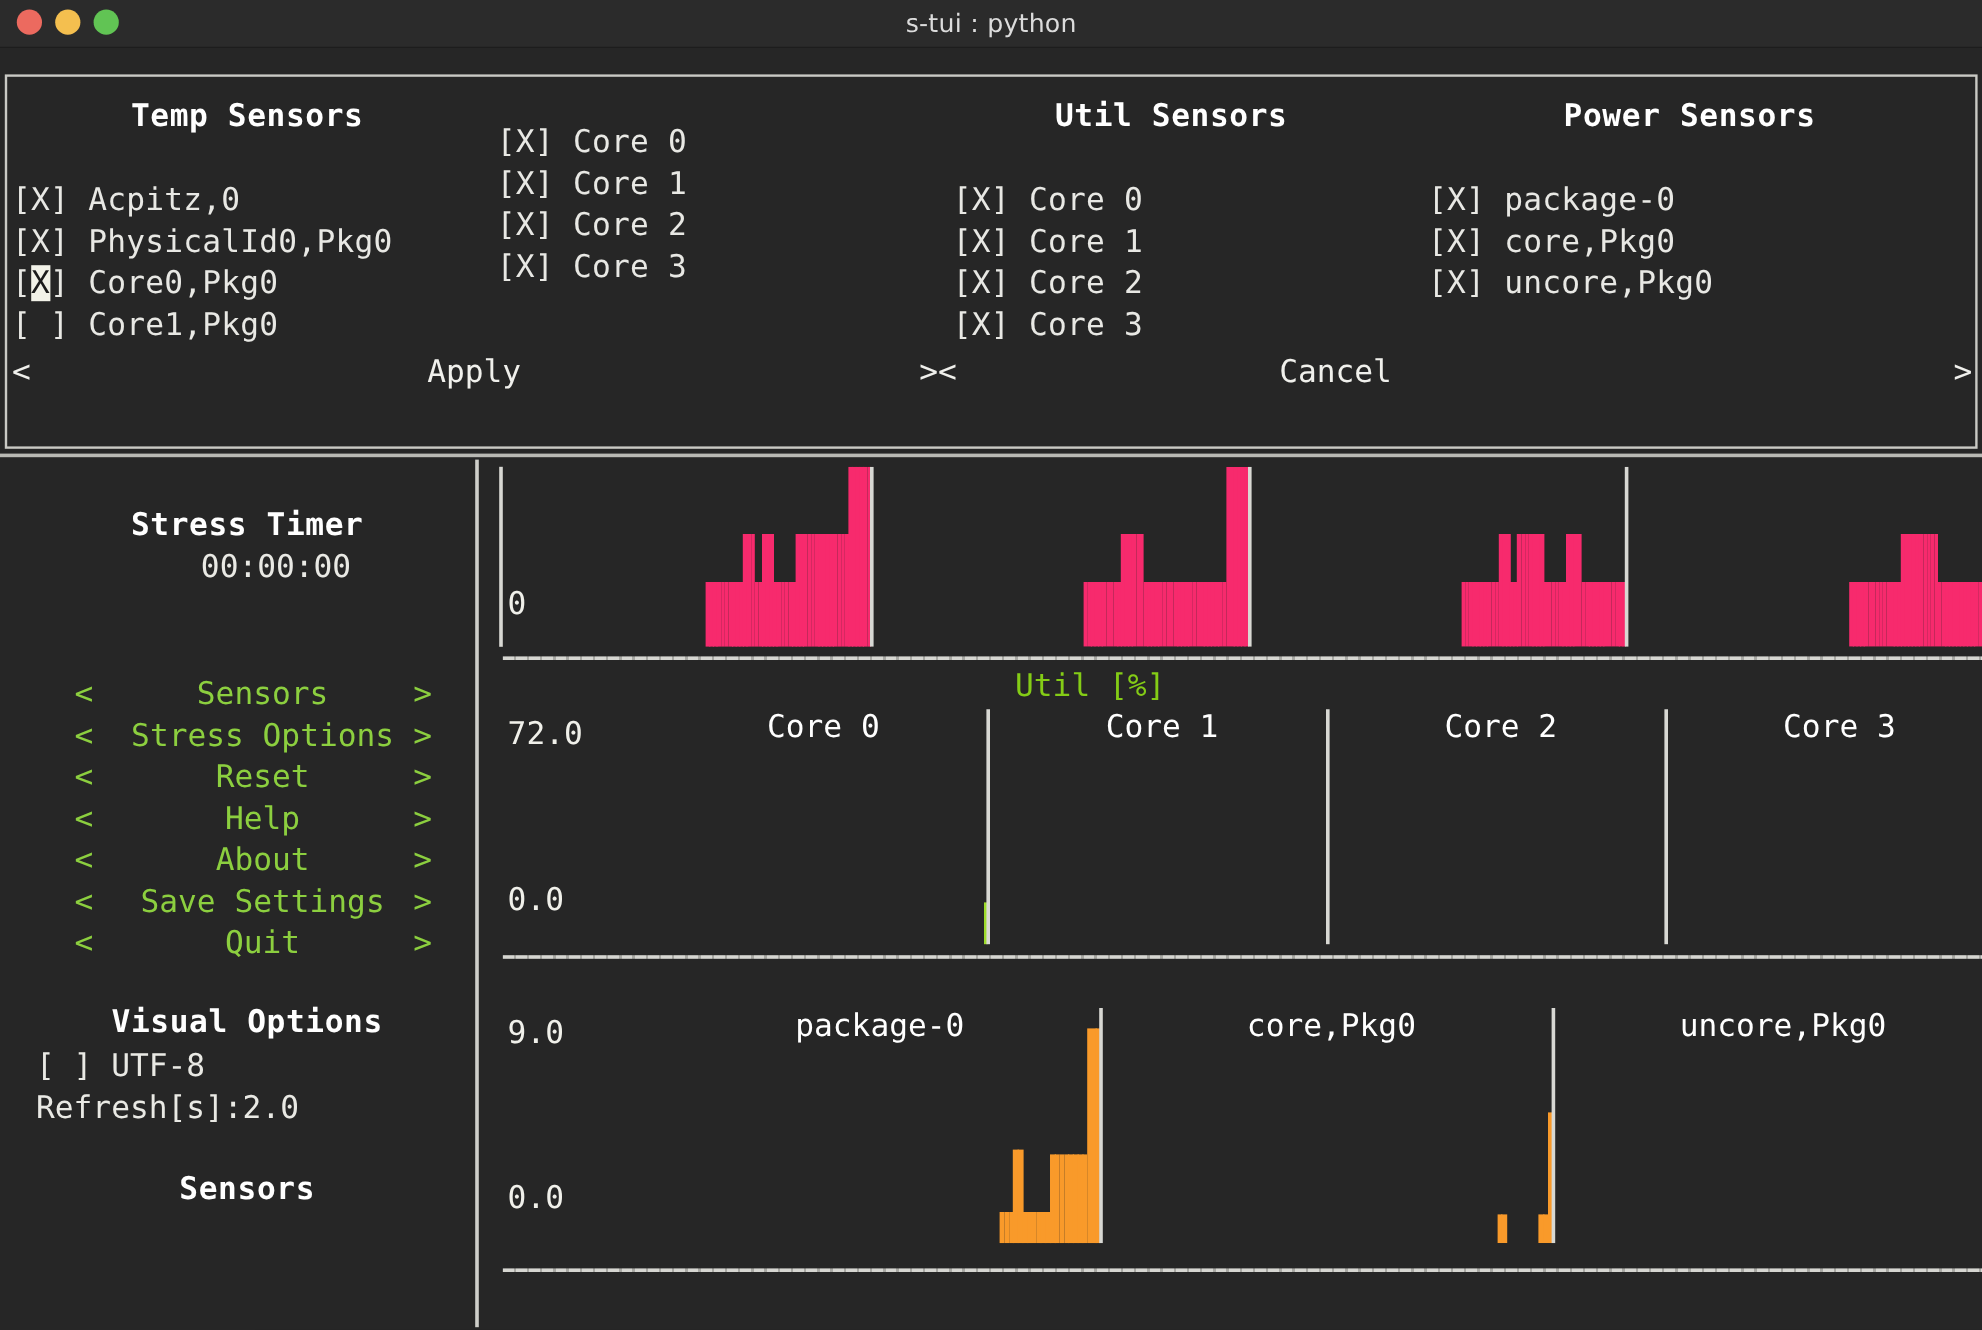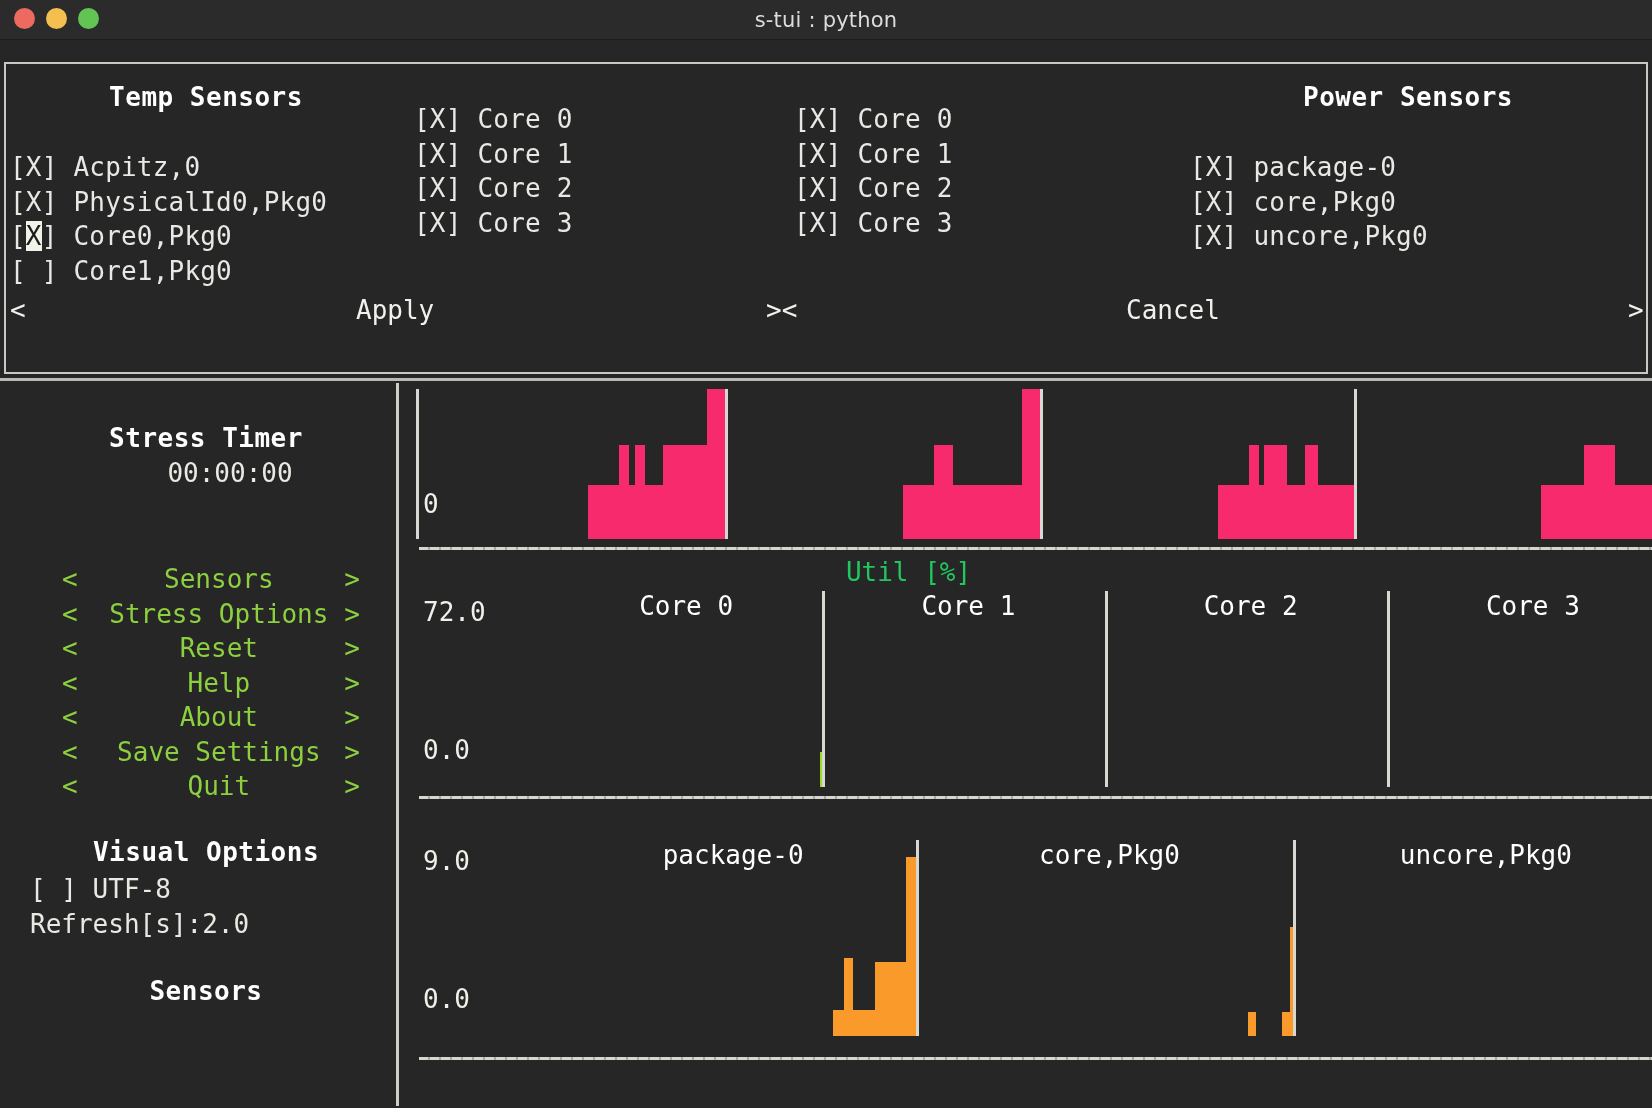--- a/index.html
+++ b/index.html
@@ -63,21 +63,21 @@
   #panel-buttons {
     position: absolute; left: 0; top: 224px; width: 1640px; height: 44px;
     font-size: 26px; color: #f0f0ec;
   }
   #panel-buttons .pb {
     position: absolute; top: 0; white-space: pre; line-height: 44px;
   }
   #pb-left-arrow  { left: 4px; }
   #pb-apply       { left: 350px; }
   #pb-mid-arrows  { left: 760px; }
-  #pb-cancel      { left: 1120px; text-align: right; }
+  #pb-cancel      { left: 1060px; text-align: right; }
   #pb-right-arrow { left: 1622px; }
 
   
   #panel-sep {
     position: absolute; left: 0; top: 378px; width: 1652px; height: 3px;
     background: #b9b9b4;
   }
 
   
   #body-area { position: absolute; left: 18px; top: 381px; width: 1652px; height: 727px; }
@@ -103,21 +103,21 @@
   
   #graphs { position: absolute; left: 381px; top: 0; width: 1271px; height: 727px; }
 
   .graph-block { position: absolute; left: 0; width: 1271px; }
   .graph-sep {
     position: absolute; left: 20px; width: 1251px; height: 3px;
     background: repeating-linear-gradient(90deg,#d6d6d1 0 9px,#a8a8a3 9px 11px);
   }
   .graph-title {
     position: absolute; width: 1019px; text-align: center;
-    color: #22c55e; font-size: 26px; line-height: 30px;
+    color: #84cc16; font-size: 26px; line-height: 30px;
   }
   .y-label { position: absolute; color: #f0f0ea; font-size: 26px; white-space: pre; }
   .series-label { position: absolute; color: #ffffff; font-size: 26px; white-space: pre; }
   .vline { position: absolute; width: 3px; background: #d8d8d3; }
   .plot { position: absolute; overflow: hidden; }
   .bar { position: absolute; bottom: 0; }
 
   
   #axis-left-freq { position: absolute; left: 17px; width: 3px; background: #d8d8d3; }
 </style>
@@ -150,20 +150,21 @@
     <div class="sensor-col" id="col-freq">
       <div class="col-items">
           <div class="chk-row"><span>[</span><span>X</span><span>] </span><span>Core 0</span></div>
           <div class="chk-row"><span>[</span><span>X</span><span>] </span><span>Core 1</span></div>
           <div class="chk-row"><span>[</span><span>X</span><span>] </span><span>Core 2</span></div>
           <div class="chk-row"><span>[</span><span>X</span><span>] </span><span>Core 3</span></div>
         </div>
     </div>
 
     <div class="sensor-col" id="col-util">
+      <div class="col-title">Util Sensors</div>
       <div class="col-items">
           <div class="chk-row"><span>[</span><span>X</span><span>] </span><span>Core 0</span></div>
           <div class="chk-row"><span>[</span><span>X</span><span>] </span><span>Core 1</span></div>
           <div class="chk-row"><span>[</span><span>X</span><span>] </span><span>Core 2</span></div>
           <div class="chk-row"><span>[</span><span>X</span><span>] </span><span>Core 3</span></div>
         </div>
     </div>
 
     <div class="sensor-col" id="col-power">
       <div class="col-title">Power Sensors</div>

